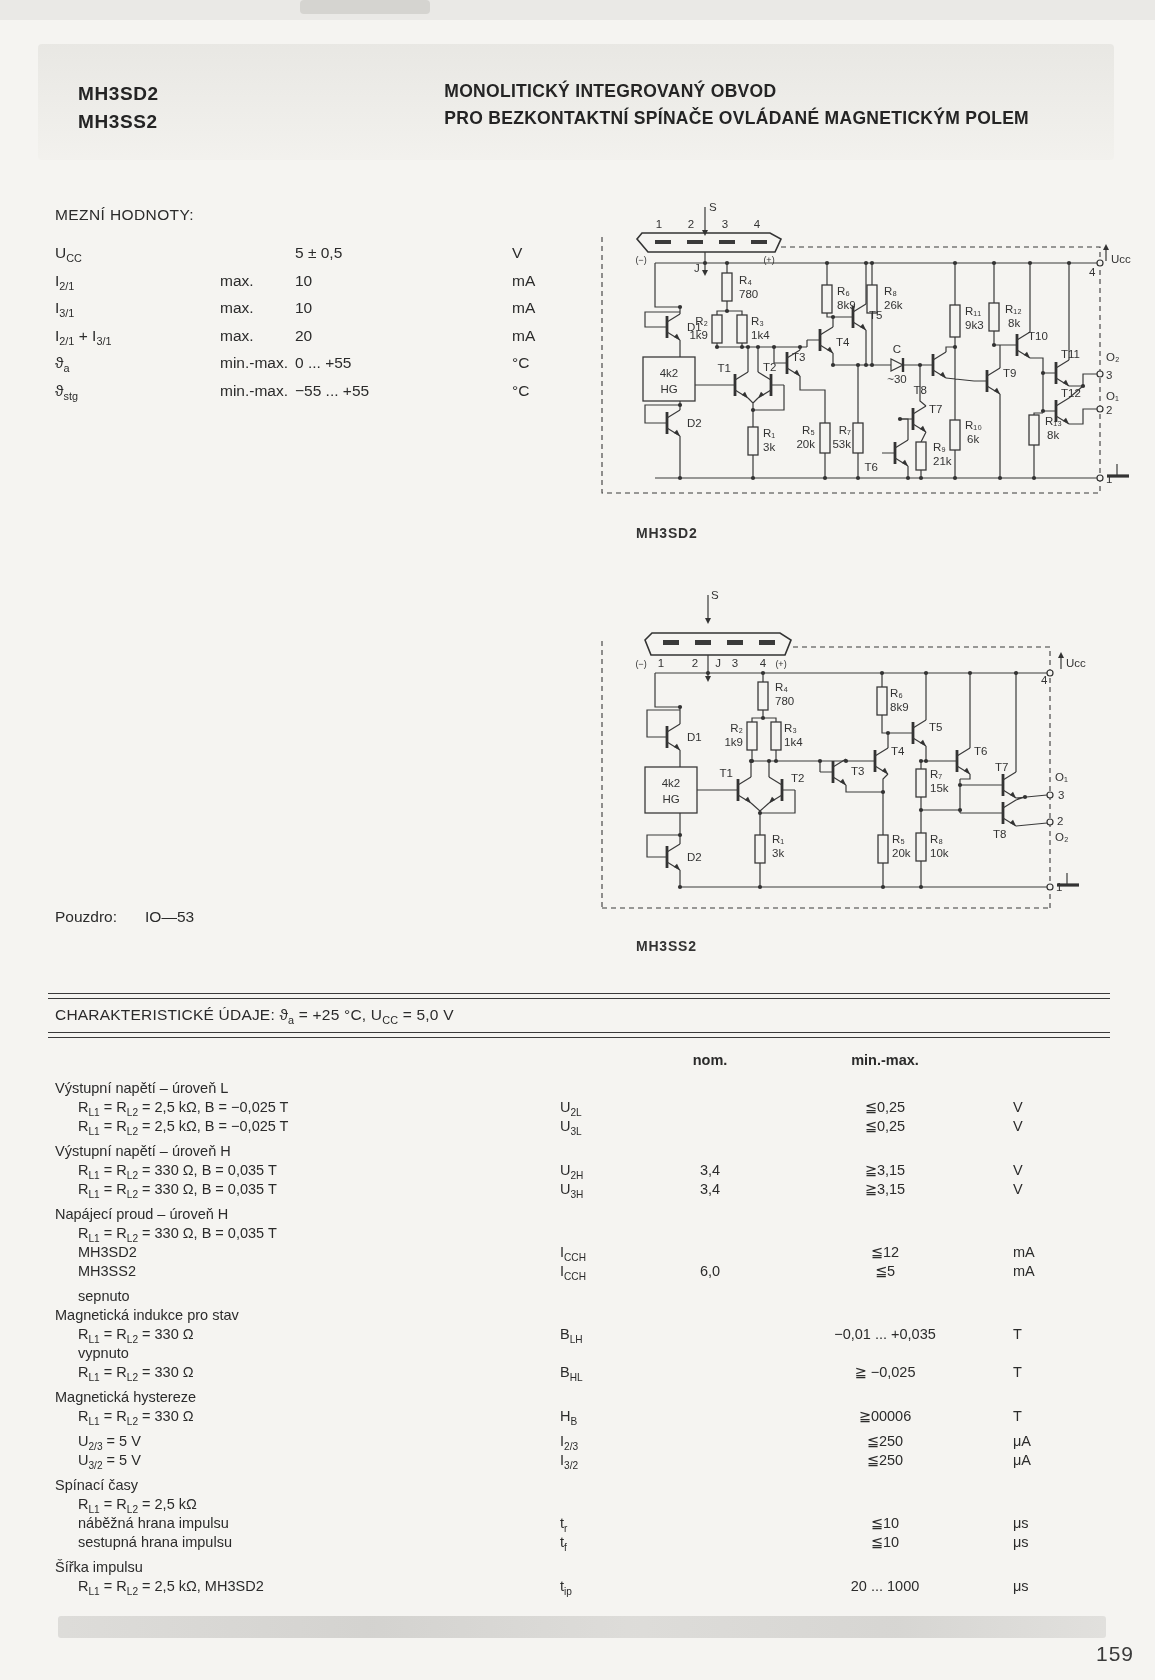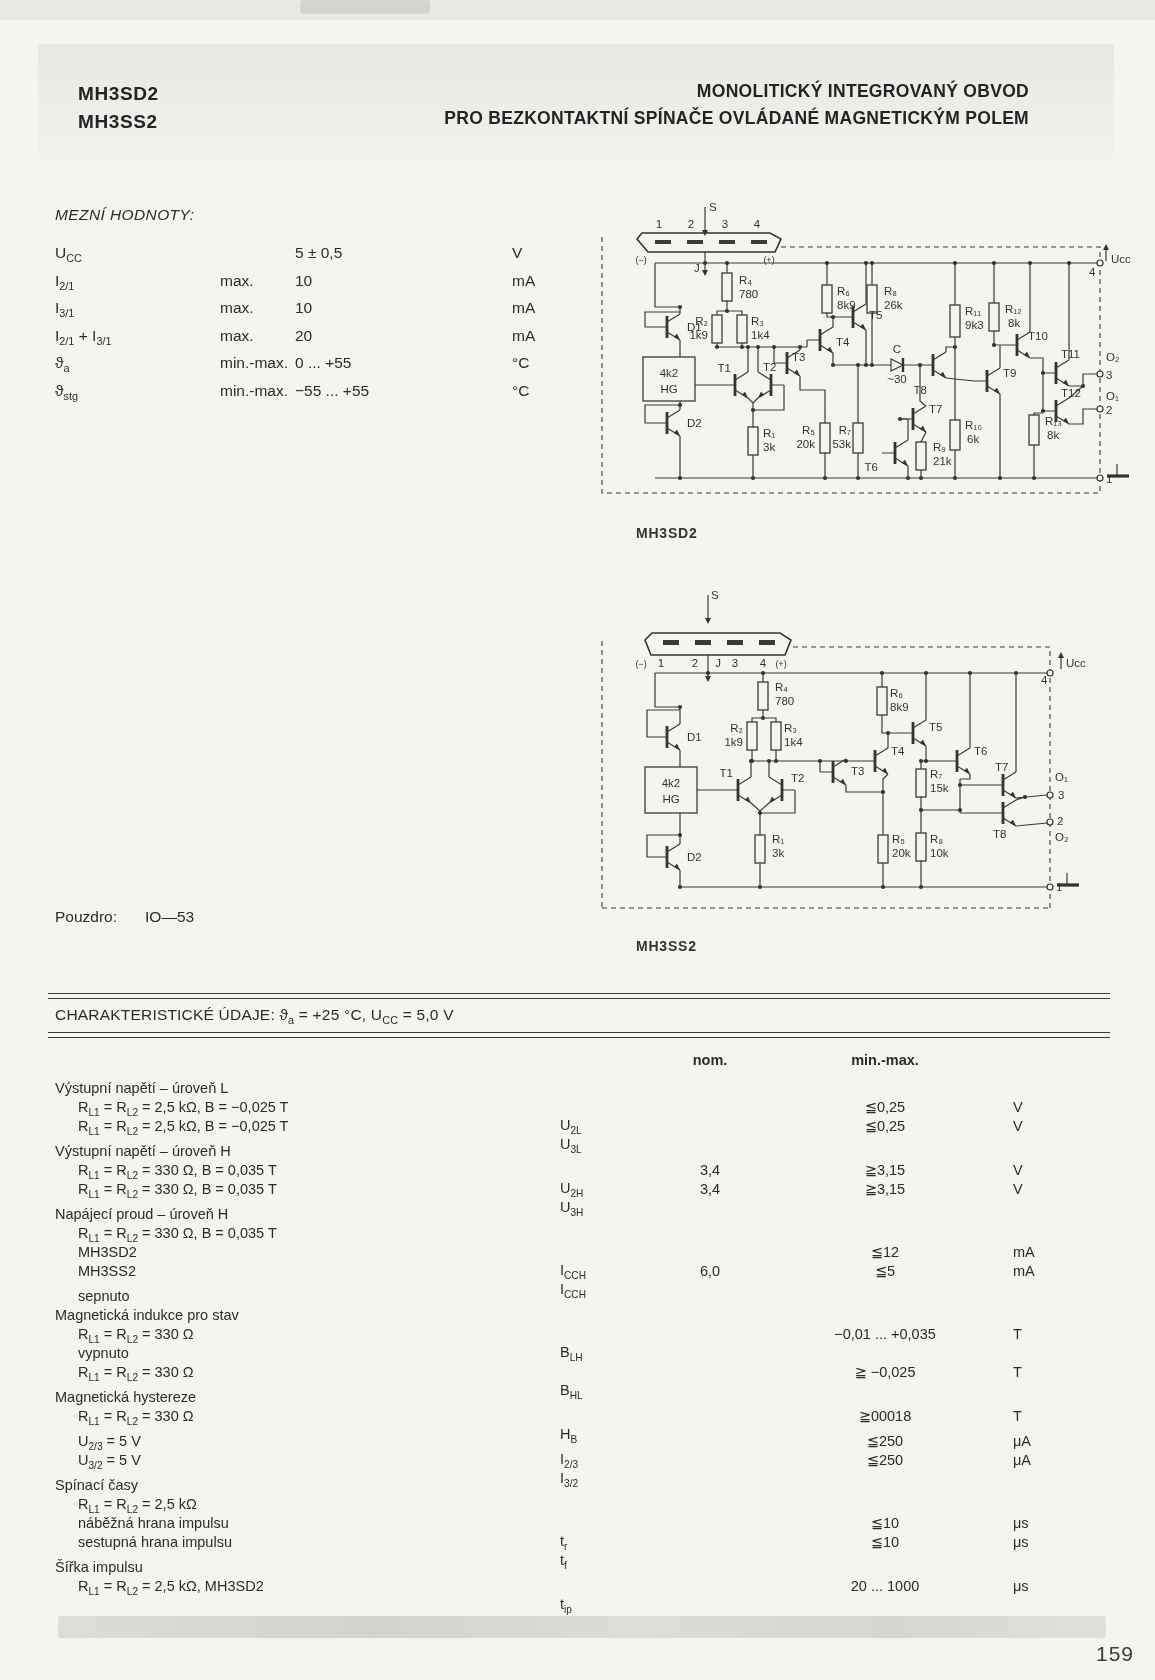--- a/index.html
+++ b/index.html
@@ -9,24 +9,24 @@
   sub{font-size:70%;line-height:0;}
   
   .top-streak{left:0;top:0;width:1155px;height:20px;background:#e7e6e3;opacity:.8;}
   .top-blob{left:300px;top:0;width:130px;height:14px;background:#cfcecb;border-radius:4px;opacity:.8;}
   .hdr-band{left:38px;top:44px;width:1076px;height:116px;border-radius:4px;
             background:linear-gradient(180deg,#e7e6e2 0%,#edece8 55%,#f2f1ed 100%);opacity:.9;}
   .smudge-bar{left:58px;top:1616px;width:1048px;height:22px;border-radius:3px;
               background:linear-gradient(90deg,#dcdbd8,#d2d1ce 30%,#dcdbd8 55%,#d5d4d1 80%,#e0dfdc);opacity:.95;}
   
   .partnos{left:78px;top:80px;font-size:19px;font-weight:bold;line-height:28px;letter-spacing:.6px;color:#242424;}
-  .main-title{right:126px;top:78px;text-align:right;font-size:17.5px;font-weight:bold;
+  .main-title{right:126px;top:78px;text-align:left;font-size:17.5px;font-weight:bold;
               line-height:27px;letter-spacing:.3px;color:#242424;}
   
-  .sec-title{left:55px;top:206px;font-size:15.5px;letter-spacing:.4px;font-style:italic;}
+  .sec-title{left:55px;top:206px;font-size:15.5px;letter-spacing:.4px;}
   .limits{left:55px;top:244px;width:540px;font-size:15.5px;}
   .lrow{position:relative;height:27.6px;}
   .lrow span{position:absolute;white-space:nowrap;}
   .ls{left:0;}
   .lc{left:165px;}
   .lv{left:240px;width:160px;}
   .lu{left:457px;}
   
   .cap{font-size:14px;font-weight:bold;letter-spacing:.8px;color:#333;}
   .pouzdro{left:55px;top:908px;font-size:15.5px;}
@@ -35,21 +35,21 @@
   .rule{left:48px;width:1062px;height:4px;border-top:1.6px solid #3a3a3a;border-bottom:1.6px solid #3a3a3a;}
   .cht{left:55px;top:1006px;font-size:15.5px;letter-spacing:.2px;}
   .colh{top:1052px;font-weight:bold;font-size:14.5px;}
   .colh.nom{left:650px;width:120px;text-align:center;}
   .colh.mm{left:775px;width:220px;text-align:center;}
   .chart{left:55px;top:1073px;width:1060px;font-size:14.5px;line-height:19px;}
   .csec{margin-top:6px;}
   .crow{position:relative;white-space:nowrap;}
   .ind{padding-left:23px;}
   .crow span{position:absolute;white-space:nowrap;}
-  .csym{left:505px;margin-top:18px;}
+  .csym{left:505px;}
   .cnom{left:595px;width:120px;text-align:center;}
   .cmm{left:720px;width:220px;text-align:center;}
   .cunit{left:958px;}
   .pagenum{left:1096px;top:1642px;font-size:21px;color:#3a3a3a;letter-spacing:1px;}
   svg text{font-family:"Liberation Sans","DejaVu Sans",sans-serif;fill:#333;}
 </style>
 </head>
 <body>
 
 <div class="abs top-streak"></div>
@@ -446,21 +446,21 @@
     </div>
     <div class="csec">
       <div class="crow ind">sepnuto</div>
       <div class="crow">Magnetická indukce pro stav</div>
       <div class="crow ind">R<sub>L1</sub> = R<sub>L2</sub> = 330 Ω<span class="csym">B<sub>LH</sub></span><span class="cmm">−0,01 ... +0,035</span><span class="cunit">T</span></div>
       <div class="crow ind">vypnuto</div>
       <div class="crow ind">R<sub>L1</sub> = R<sub>L2</sub> = 330 Ω<span class="csym">B<sub>HL</sub></span><span class="cmm">≧ −0,025</span><span class="cunit">T</span></div>
     </div>
     <div class="csec">
       <div class="crow">Magnetická hystereze</div>
-      <div class="crow ind">R<sub>L1</sub> = R<sub>L2</sub> = 330 Ω<span class="csym">H<sub>B</sub></span><span class="cmm">≧00018</span><span class="cunit">T</span></div>
+      <div class="crow ind">R<sub>L1</sub> = R<sub>L2</sub> = 330 Ω<span class="csym">H<sub>B</sub></span><span class="cmm">≧00006</span><span class="cunit">T</span></div>
     </div>
     <div class="csec">
       <div class="crow ind">U<sub>2/3</sub> = 5 V<span class="csym">I<sub>2/3</sub></span><span class="cmm">≦250</span><span class="cunit">μA</span></div>
       <div class="crow ind">U<sub>3/2</sub> = 5 V<span class="csym">I<sub>3/2</sub></span><span class="cmm">≦250</span><span class="cunit">μA</span></div>
     </div>
     <div class="csec">
       <div class="crow">Spínací časy</div>
       <div class="crow ind">R<sub>L1</sub> = R<sub>L2</sub> = 2,5 kΩ</div>
       <div class="crow ind">náběžná hrana impulsu<span class="csym">t<sub>r</sub></span><span class="cmm">≦10</span><span class="cunit">μs</span></div>
       <div class="crow ind">sestupná hrana impulsu<span class="csym">t<sub>f</sub></span><span class="cmm">≦10</span><span class="cunit">μs</span></div>

